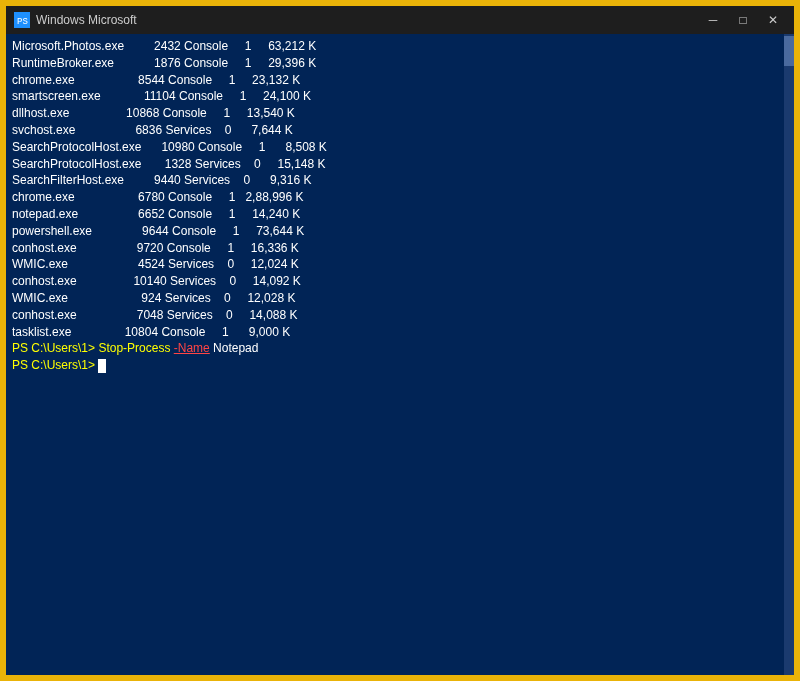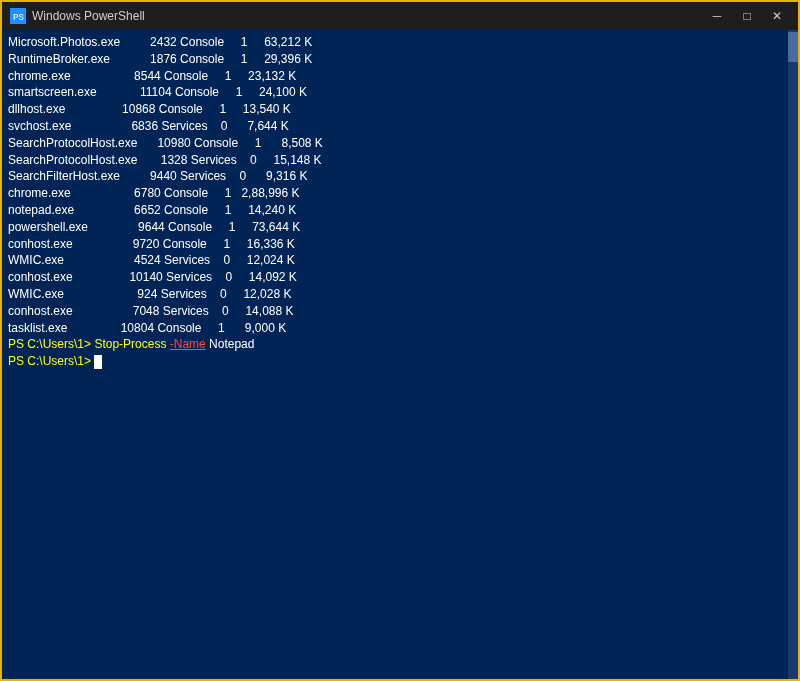--- a/index.html
+++ b/index.html
@@ -9,21 +9,21 @@
       background: #1a1a2e;
       font-family: 'Courier New', Courier, monospace;
       font-size: 12px;
       overflow: hidden;
     }
 
     .window {
       width: 800px;
       height: 681px;
       background: #012456;
-      border: 2px solid #eab308;
+      border: 6px solid #eab308;
       display: flex;
       flex-direction: column;
     }
 
     .title-bar {
       background: #1e1e1e;
       height: 28px;
       display: flex;
       align-items: center;
       justify-content: space-between;
@@ -126,21 +126,21 @@
 
 <div class="window">
   <div class="title-bar">
     <div class="title-bar-left">
       <div class="title-bar-icon">
         <svg width="14" height="14" viewBox="0 0 14 14">
           <rect width="14" height="14" fill="#1e90ff"></rect>
           <text x="2" y="11" font-size="9" fill="white" font-family="Courier New">PS</text>
         </svg>
       </div>
-      <span class="title-bar-text">Windows PowerShell</span>
+      <span class="title-bar-text">Windows Microsoft</span>
     </div>
     <div class="title-bar-buttons">
       <button class="title-btn">─</button>
       <button class="title-btn">□</button>
       <button class="title-btn close">✕</button>
     </div>
   </div>
 
   <div class="terminal-body">
     <div class="terminal-content" id="terminal-output"><div>Microsoft.Photos.exe         2432 Console     1     63,212 K</div><div>RuntimeBroker.exe            1876 Console     1     29,396 K</div><div>chrome.exe                   8544 Console     1     23,132 K</div><div>smartscreen.exe             11104 Console     1     24,100 K</div><div>dllhost.exe                 10868 Console     1     13,540 K</div><div>svchost.exe                  6836 Services    0      7,644 K</div><div>SearchProtocolHost.exe      10980 Console     1      8,508 K</div><div>SearchProtocolHost.exe       1328 Services    0     15,148 K</div><div>SearchFilterHost.exe         9440 Services    0      9,316 K</div><div>chrome.exe                   6780 Console     1   2,88,996 K</div><div>notepad.exe                  6652 Console     1     14,240 K</div><div>powershell.exe               9644 Console     1     73,644 K</div><div>conhost.exe                  9720 Console     1     16,336 K</div><div>WMIC.exe                     4524 Services    0     12,024 K</div><div>conhost.exe                 10140 Services    0     14,092 K</div><div>WMIC.exe                      924 Services    0     12,028 K</div><div>conhost.exe                  7048 Services    0     14,088 K</div><div>tasklist.exe                10804 Console     1      9,000 K</div><div><span style="color:#ffff00;">PS C:\Users\1&gt; </span><span style="color:#ffff00;">Stop-Process</span><span style="color:#ffffff;"> </span><span style="color:#ff4444;text-decoration:underline;">-Name</span><span style="color:#ffffff;"> Notepad</span></div><div><span style="color:#ffff00;">PS C:\Users\1&gt; </span><span class="cursor"></span></div></div>

